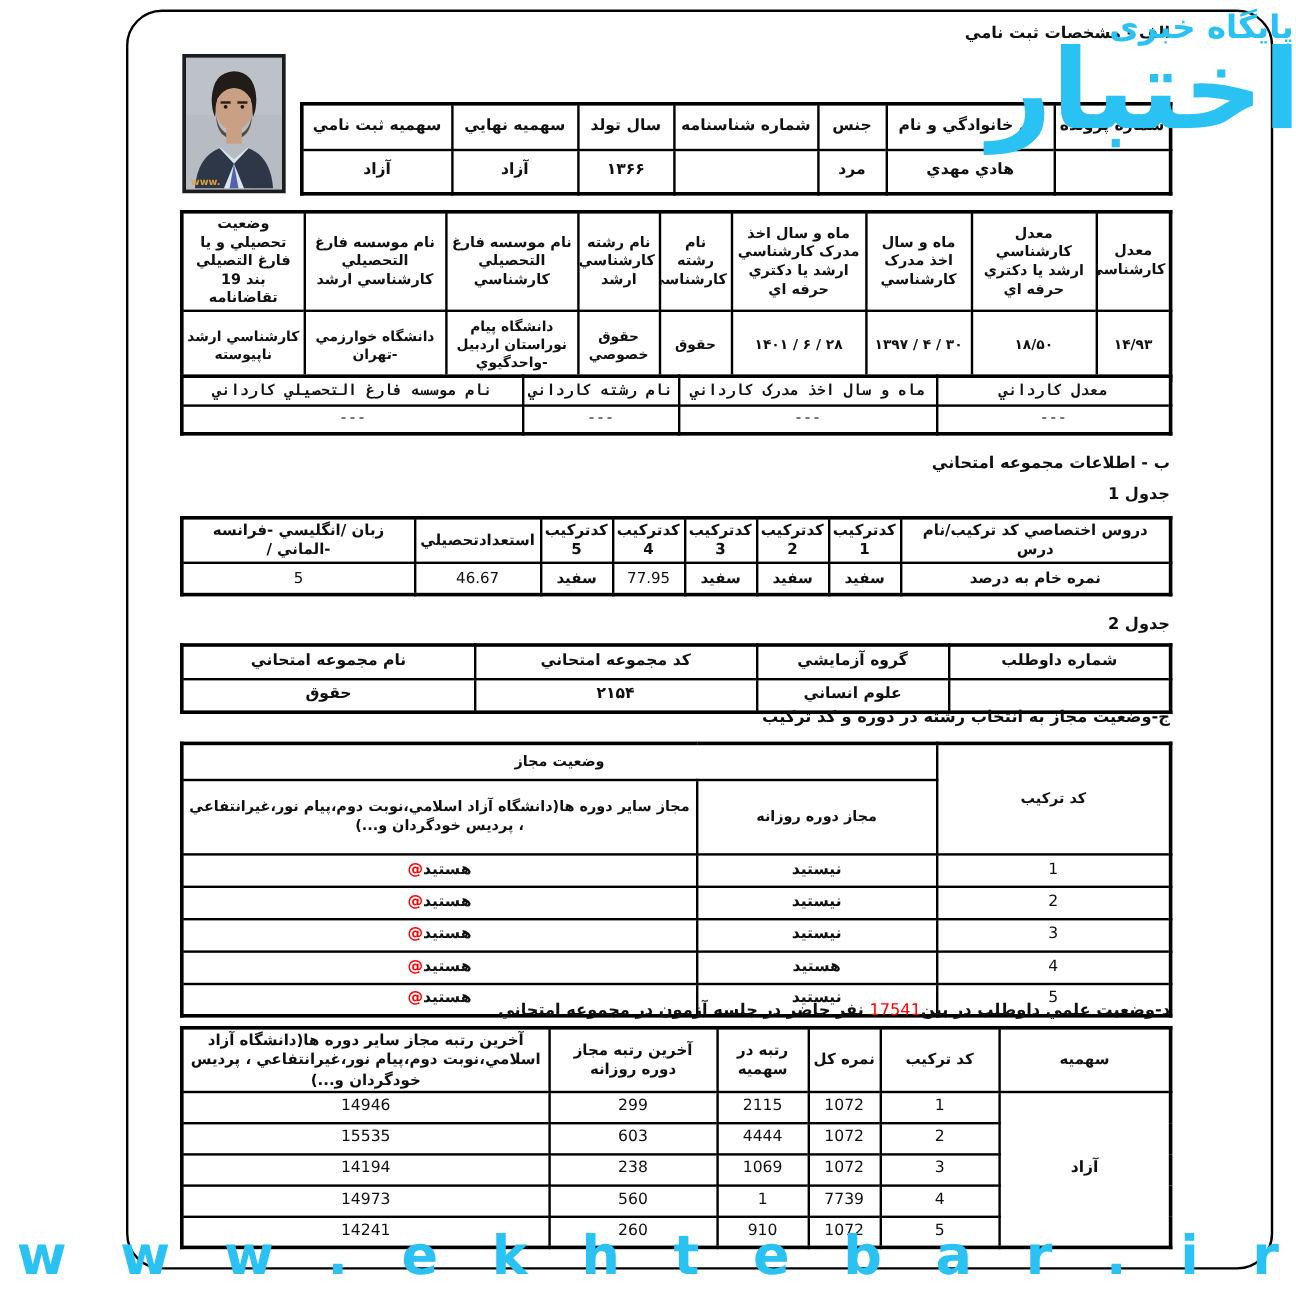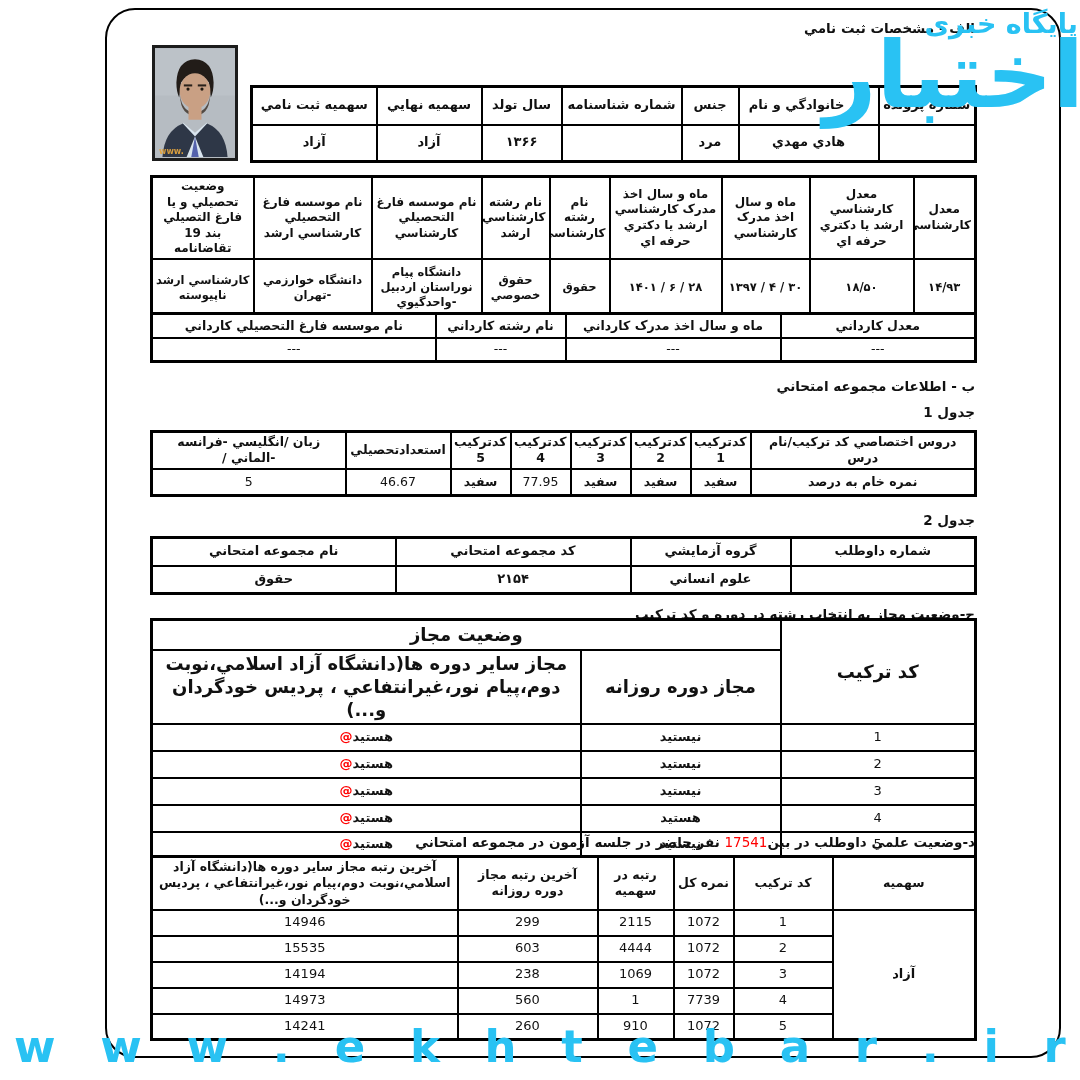--- a/index.html
+++ b/index.html
@@ -16,51 +16,51 @@
   
   .t1{left:250px;top:85px;width:724px;}
   .t1 tr:first-child{height:38px}.t1 tr:last-child{height:37px}
   
   .t2{left:150px;top:175px;width:824px;}
   .t2 th{font-size:12px;}
   .t2 td{font-size:11.5px;}
   .t2 tr:first-child{height:74px}.t2 tr:last-child{height:58px}
   
   .t3{left:150px;top:312px;width:824px;}
-  .t3 th,.t3 td{font-size:12.5px;}
+  .t3 th,.t3 td{font-size:12.5px;font-family:Liberation Mono, monospace;}
   .t3 tr{height:24px}
   
   .t4{left:150px;top:430px;width:824px;}
   .t4 tr:first-child{height:30px}.t4 tr:last-child{height:27px}
   .t4 th,.t4 td{font-size:12.5px;}
   
   .t5{left:150px;top:536px;width:824px;}
   .t5 tr{height:28px}
   
   .t6{left:150px;top:618px;width:824px;}
   .t6 .h1{height:30px}.t6 .h2{height:62px}.t6 .r{height:27px}
-  .t6 th{font-size:18px;}
+  .t6 th{font-size:12px;}
   
   .t7{left:150px;top:855px;width:824px;}
   .t7 .h{height:50px}.t7 .r{height:26px}
   .t7 th{font-size:12.5px;}
   
   .photo{position:absolute;left:152px;top:45px;width:86px;height:116px;border:3px solid #1c1c1c;box-sizing:border-box;background:#b6bcc2;overflow:hidden;}
   .photo svg{display:block;width:100%;height:100%;}
   .photo-wm{position:absolute;bottom:2px;left:4px;font-size:8px;font-weight:bold;color:#e2a43e;direction:ltr;opacity:.95;}
   
   .brand{position:absolute;z-index:30;color:#29c2f3;font-weight:bold;direction:rtl;}
   .brand-top{top:8px;right:2px;font-size:27px;}
   .brand-main{top:28px;right:-4px;font-size:92px;line-height:1.05;letter-spacing:-2px;}
   .wm-url{position:absolute;left:0;right:0;top:1024px;z-index:30;display:flex;justify-content:space-between;padding:0 14px;direction:ltr;color:#29c2f3;font-weight:bold;font-size:45px;line-height:1;}
   .alef{top:20px;right:105px;}
   .sec-b{top:378px;right:105px;text-align:right;}
   .lbl-j1{top:404px;right:105px;margin-left:43px;}
   .lbl-j2{top:512px;right:105px;}
-  .sec-j{top:606px;right:105px;}
+  .sec-j{top:590px;right:105px;}
   .sec-d{top:834px;right:105px;}
 </style>
 </head>
 <body>
 
 <div class="stage">
   <div class="page"></div>
 
   <div class="sec alef">الف - مشخصات ثبت نامي</div>
 

